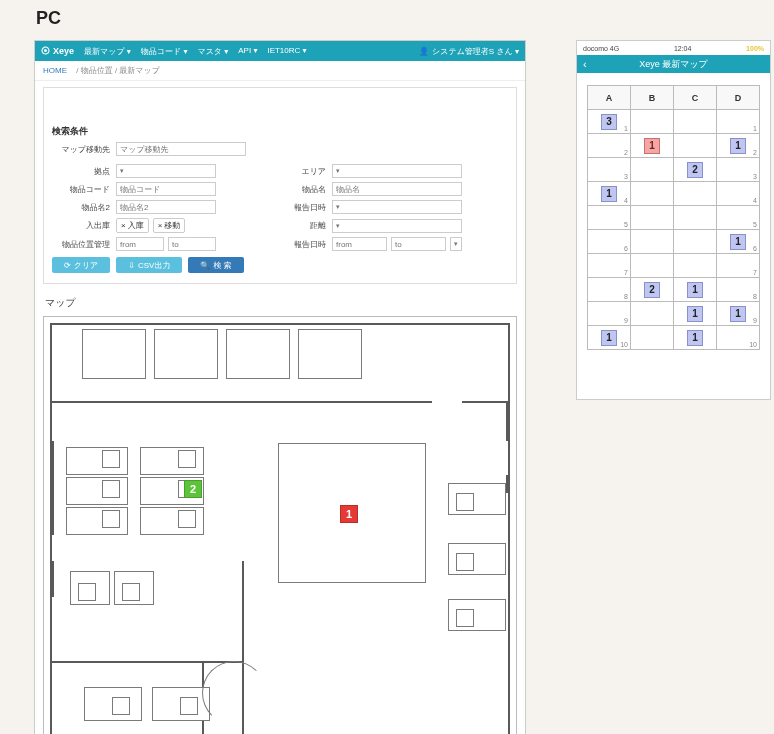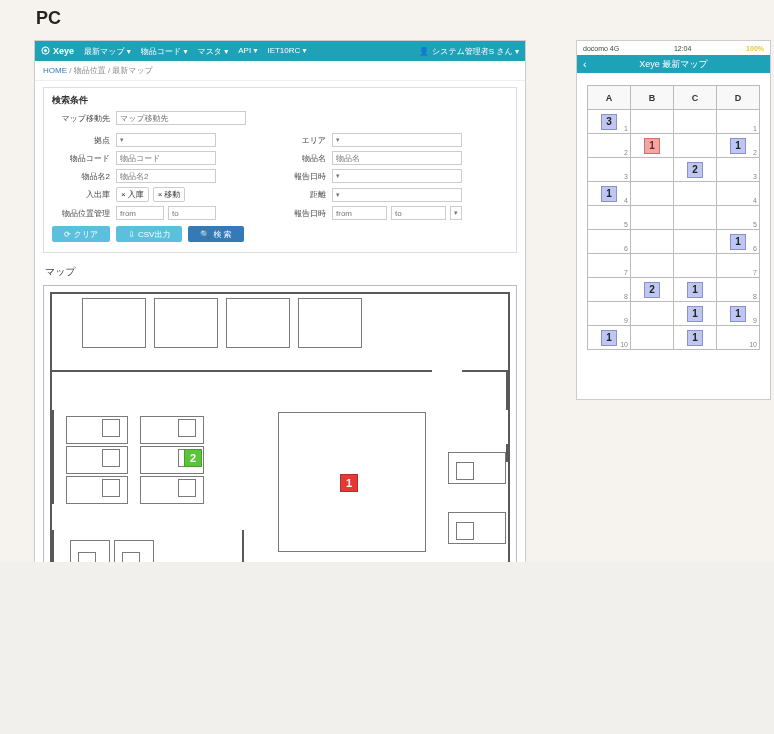--- a/index.html
+++ b/index.html
@@ -6,21 +6,21 @@
   body {
     margin: 0;
     background: #f2f0ed;
     font-family: "Hiragino Sans", "Yu Gothic", Meiryo, sans-serif;
     font-size: 10px;
     color: #333;
   }
   .stage {
     position: relative;
     width: 774px;
-    height: 562px;
+    height: 734px;
     background: #f6f3ef;
   }
   .sec-label {
     position: absolute;
     font-size: 18px;
     font-weight: 700;
     color: #222;
   }
   .pc-panel {
     position: absolute;
@@ -37,23 +37,23 @@
     align-items: center;
     padding: 0 6px;
     font-size: 8px;
     gap: 10px;
   }
   .nav-logo { display:flex; align-items:center; gap:3px; font-weight:700; font-size:9px;}
   .nav-menu { display:flex; gap:10px; }
   .nav-item { cursor:pointer; }
   .nav-right { margin-left:auto; display:flex; align-items:center; gap:3px;}
   .bc { font-size:8px; padding:4px 8px; color:#888; background:#fff; border-bottom:1px solid #eee;}
-  .bc a { color:#337ab7; text-decoration:none; margin-right:0;}
+  .bc a { color:#337ab7; text-decoration:none; margin-right:7px;}
   .search-panel { margin:6px 8px; border:1px solid #ddd; padding:6px 8px 10px 8px;}
-  .search-title { font-size:9px; font-weight:600; margin-bottom:4px;}
+  .search-title { font-size:9px; font-weight:600; margin-bottom:4px;margin-top:31px;}
   .form-grid {
     display:grid;
     grid-template-columns: 58px 100px 40px 58px 130px;
     gap:4px 6px;
     align-items:center;
     font-size:8px;
   }
   .form-grid .lbl { text-align:right; color:#444;}
   .form-grid input[type=text], .form-grid select, .form-grid .sel {
     width:100%; height:14px; border:1px solid #ccc; font-size:8px; padding:0 3px;

